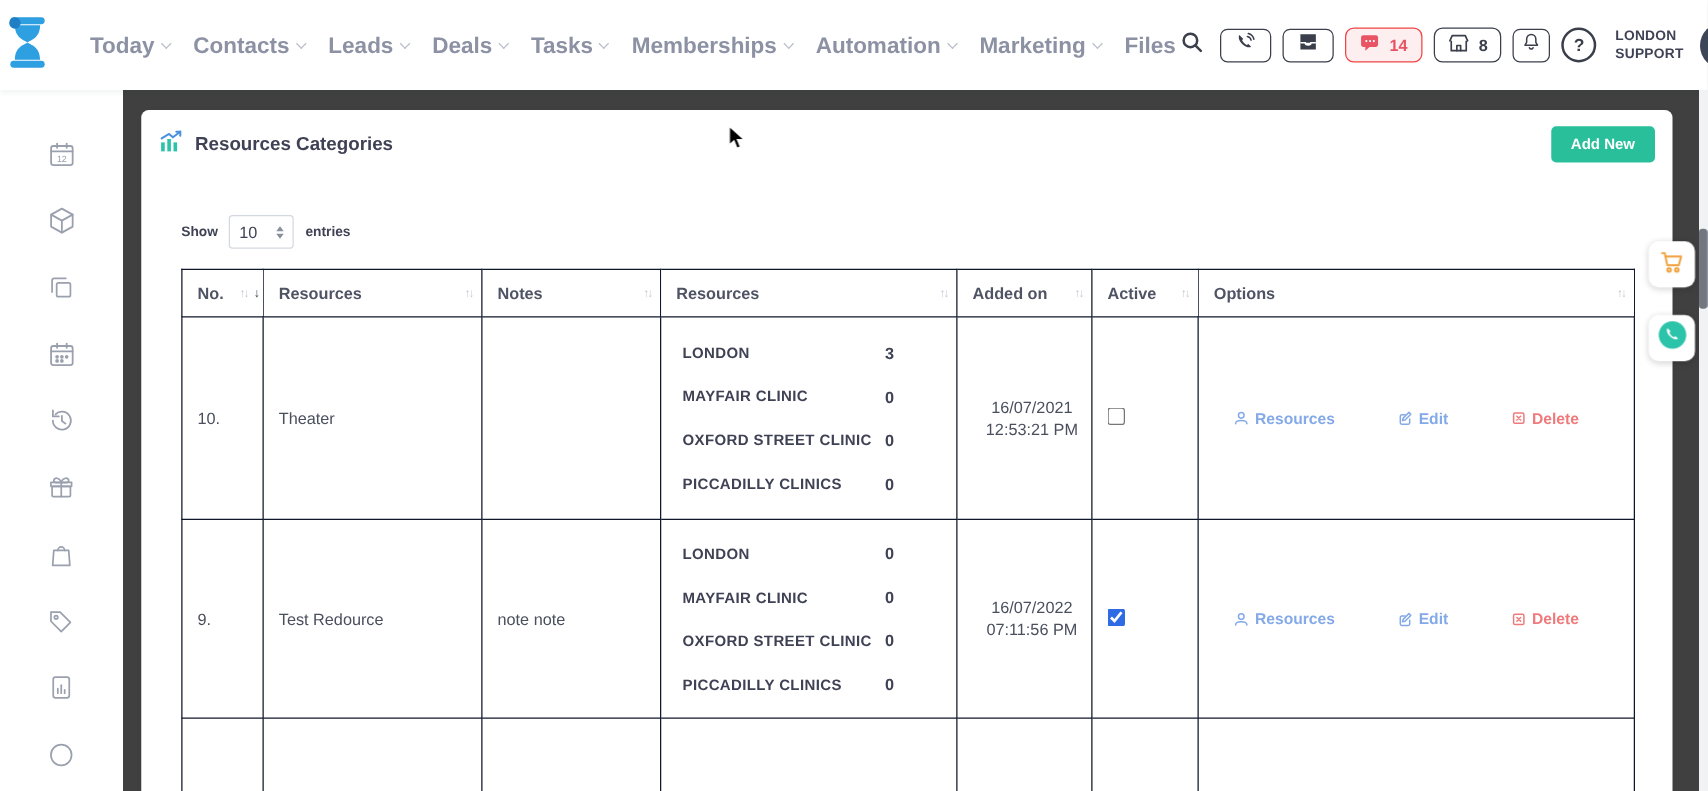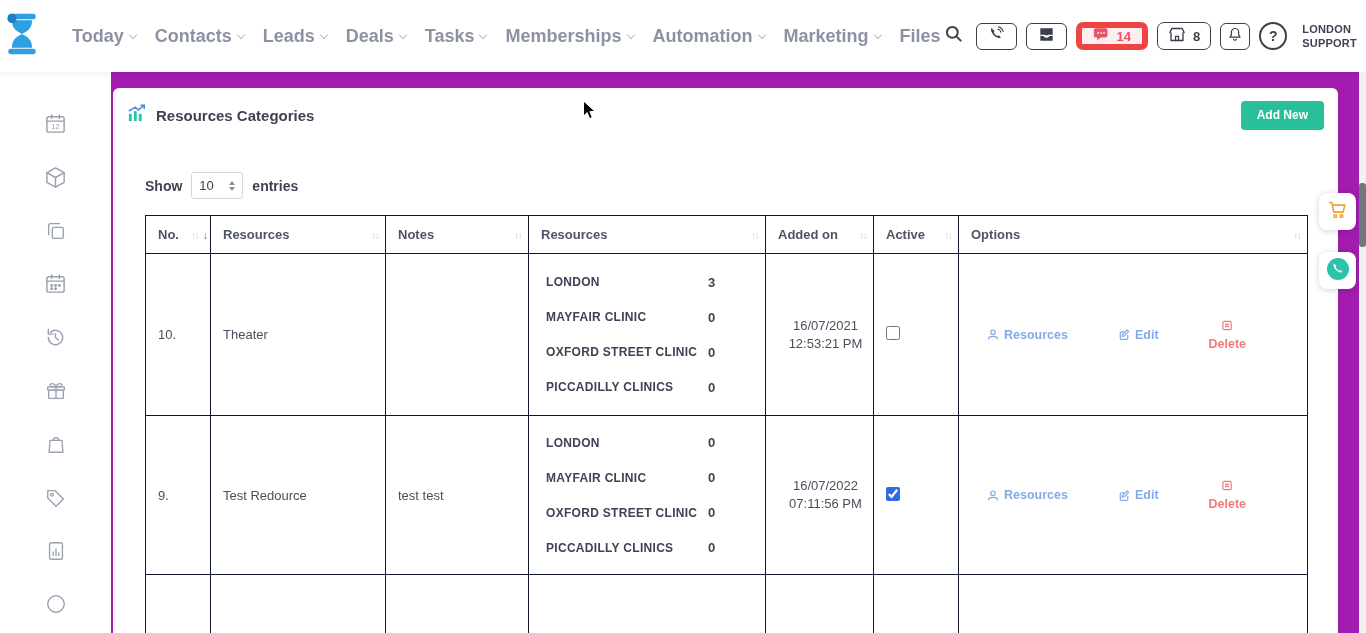--- a/index.html
+++ b/index.html
@@ -17,40 +17,40 @@
   .logo-wrap{width:92px;display:flex;justify-content:center;align-items:center;}
   .nav-menu{display:flex;align-items:center;gap:19px;margin-left:28px;}
   .nav-item{font-size:18px;color:var(--nav-text);font-weight:600;display:flex;align-items:center;gap:6px;cursor:pointer;white-space:nowrap;}
   .chev{width:6px;height:6px;border-right:1.6px solid #b9bdc9;border-bottom:1.6px solid #b9bdc9;transform:rotate(45deg);margin-top:-3px;}
   .nav-right{margin-left:auto;display:flex;align-items:center;gap:9px;padding-right:16px;}
   .search-btn{width:26px;height:26px;display:flex;align-items:center;justify-content:center;cursor:pointer;}
   .icon-btn{height:27px;border:1.5px solid var(--dark-icon);border-radius:6px;display:flex;align-items:center;justify-content:center;background:#fff;cursor:pointer;}
   .phone-btn,.inbox-btn{width:41px;}
   .bell-btn{width:30px;}
   .help-btn{width:28px;height:28px;border-radius:50%;border:2px solid var(--dark-icon);font-weight:700;font-size:14px;color:var(--dark-icon);display:flex;align-items:center;justify-content:center;cursor:pointer;background:#fff;}
-  .chat-badge{height:28px;border-radius:7px;background:var(--chat-bg);border:6px solid #ef4444;display:flex;align-items:center;gap:7px;padding:0 11px;color:var(--chat-red);font-weight:700;font-size:13px;cursor:pointer;}
+  .chat-badge{height:28px;border-radius:7px;background:var(--chat-bg);border:1px solid #ef4444;display:flex;align-items:center;gap:7px;padding:0 11px;color:var(--chat-red);font-weight:700;font-size:13px;cursor:pointer;}
   .store-badge{height:28px;border:1.5px solid var(--dark-icon);border-radius:7px;display:flex;align-items:center;gap:7px;padding:0 10px;font-weight:700;font-size:13px;color:var(--dark-icon);cursor:pointer;background:#fff;}
   .user-name{font-size:11px;font-weight:700;color:#3f4254;line-height:1.3;letter-spacing:.2px;margin-left:6px;}
   .avatar{width:37px;height:37px;border-radius:50%;background:#3d4657;display:flex;align-items:center;justify-content:center;margin-left:4px;cursor:pointer;overflow:hidden;}
 
   
-  .sidebar{position:fixed;left:0;top:72px;bottom:0;width:111px;background:#fff;display:flex;flex-direction:column;align-items:center;padding-top:27px;z-index:5;}
+  .sidebar{position:fixed;left:0;top:72px;bottom:0;width:98px;background:#fff;display:flex;flex-direction:column;align-items:center;padding-top:27px;z-index:5;}
   .side-item{height:56px;width:100%;display:flex;align-items:center;justify-content:center;cursor:pointer;}
   .side-item svg{stroke:#9aa0ae;fill:none;stroke-width:1.5;stroke-linecap:round;stroke-linejoin:round;}
 
   
-  .main{position:absolute;left:92px;top:72px;right:0;bottom:0;background:#a21caf;overflow:hidden;padding:16px 28px 0 21px;}
+  .main{position:absolute;left:92px;top:72px;right:0;bottom:0;background:#404040;overflow:hidden;padding:16px 28px 0 21px;}
   .card{background:#fff;border-radius:6px;box-shadow:0 1px 4px rgba(0,0,0,.05);}
   .card-header{height:54px;display:flex;align-items:center;padding:0 14px;}
   .page-title{font-size:15px;font-weight:700;color:#3f4254;margin-left:9px;}
   .add-new{margin-left:auto;background:var(--accent-green);color:#fff;font-size:12px;font-weight:700;border:none;border-radius:4px;height:29px;padding:0 16px;cursor:pointer;font-family:inherit;}
   .card-body{padding:30px 31px 0 32px;}
 
   .controls{display:flex;align-items:center;margin-bottom:16px;}
-  .ctl-label{font-size:14px;font-weight:600;color:#3f4254;}
+  .ctl-label{font-size:11px;font-weight:600;color:#3f4254;}
   .page-size{width:52px;height:27px;border:1px solid #d4d8e0;border-radius:3px;display:flex;align-items:center;justify-content:space-between;padding:0 7px;margin:0 9px;font-size:13px;color:#3f4254;cursor:pointer;background:#fff;}
   .updown{display:flex;flex-direction:column;gap:2px;}
   .tri-up{width:0;height:0;border-left:3.5px solid transparent;border-right:3.5px solid transparent;border-bottom:4.5px solid #8a8f9c;}
   .tri-down{width:0;height:0;border-left:3.5px solid transparent;border-right:3.5px solid transparent;border-top:4.5px solid #8a8f9c;}
   .filter-wrap{margin-left:auto;display:flex;align-items:center;gap:11px;}
   .filter-input{width:155px;height:27px;border:1px solid #d4d8e0;border-radius:3px;outline:none;font-family:inherit;padding:0 6px;}
 
   table{width:100%;border-collapse:collapse;table-layout:fixed;}
   th,td{border:1px solid #0f172a;}
   th{height:38px;font-size:13px;font-weight:600;color:#4f5465;text-align:left;padding:0 20px 0 12px;position:relative;cursor:pointer;background:#fff;}
@@ -67,21 +67,21 @@
   .res-name{width:162px;flex:0 0 auto;font-size:12px;font-weight:600;color:#3f4254;letter-spacing:.3px;}
   .res-count{font-size:13px;font-weight:600;color:#3f4254;}
   .date-cell{padding-left:12px;line-height:18px;text-align:center;}
   .active-cell{padding-left:12px;}
   input[type=checkbox]{width:14px;height:14px;accent-color:var(--checkbox-blue);cursor:pointer;}
   .opts-cell{padding-left:28px;}
   .opts{display:flex;align-items:center;gap:50px;}
   .opt-link{display:inline-flex;align-items:center;gap:5px;font-size:12.5px;font-weight:600;cursor:pointer;white-space:nowrap;}
   .opt-link svg{stroke:currentColor;fill:none;stroke-width:1.6;stroke-linecap:round;stroke-linejoin:round;}
   .opt-blue{color:var(--link-blue);}
-  .opt-red{color:var(--danger-red);flex-direction:column;}
+  .opt-red{color:var(--danger-red);}
 
   
   .float-btn{position:fixed;right:10px;width:37px;height:37px;background:#fff;border-radius:8px;box-shadow:0 1px 6px rgba(0,0,0,.18);display:flex;align-items:center;justify-content:center;cursor:pointer;z-index:20;}
   .float-cart{top:193px;} .float-phone{top:252px;}
   .scrollbar{position:fixed;right:0;top:72px;bottom:0;width:7px;background:#f1f2f4;z-index:30;}
   .scroll-thumb{position:absolute;top:111px;height:64px;width:100%;background:#72767f;border-radius:3px;cursor:pointer;}
   .cursor{position:fixed;left:582px;top:100px;z-index:50;pointer-events:none;}
 </style>
 </head>
 <body>
@@ -413,21 +413,21 @@
                     </svg>
                     <span>Delete</span>
                   </span>
               </div>
             </td>
           </tr>
 
           <tr class="row-2">
             <td class="cell-pad">9.</td>
             <td class="cell-pad">Test Redource</td>
-            <td class="cell-pad">test test</td>
+            <td class="cell-pad">note note</td>
             <td class="res-cell">
               <div class="res-list">
                 <div class="res-line">
                     <span class="res-name">LONDON</span>
                     <span class="res-count">0</span>
                   </div>
                 <div class="res-line">
                     <span class="res-name">MAYFAIR CLINIC</span>
                     <span class="res-count">0</span>
                   </div>

